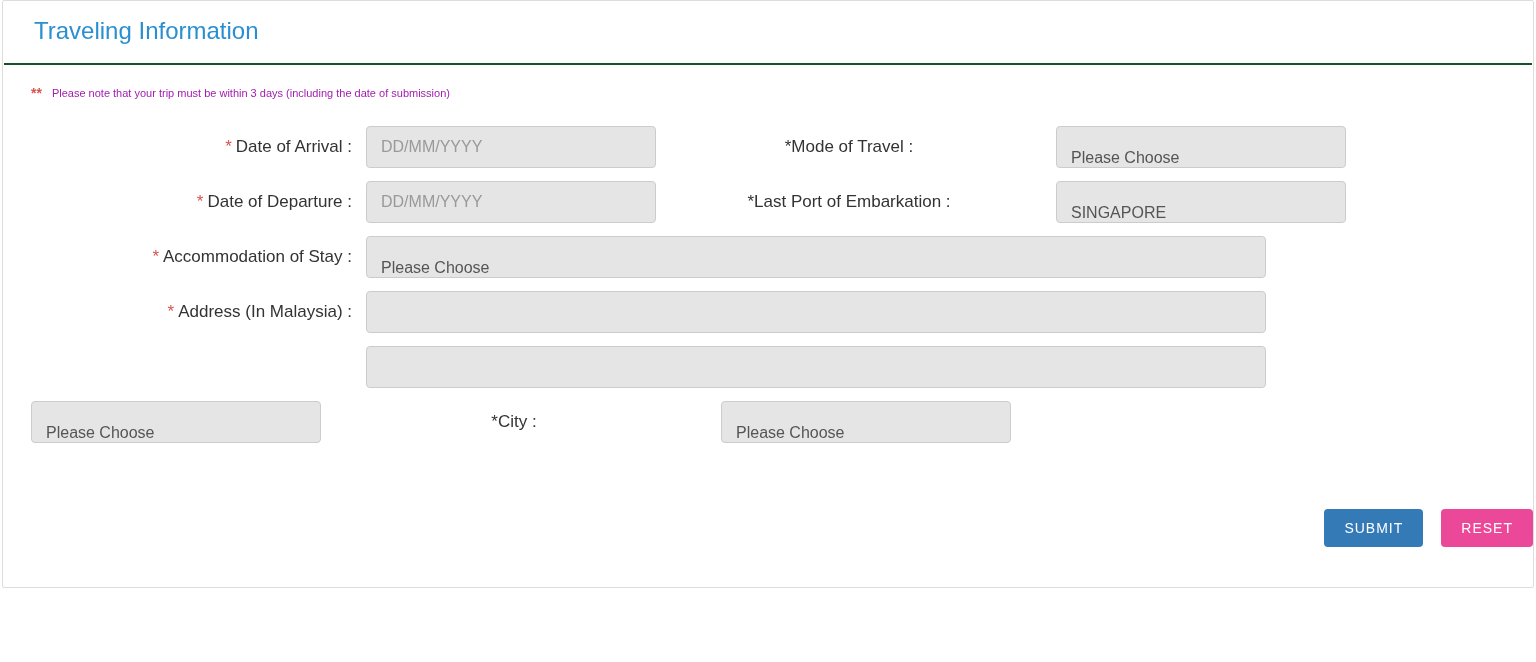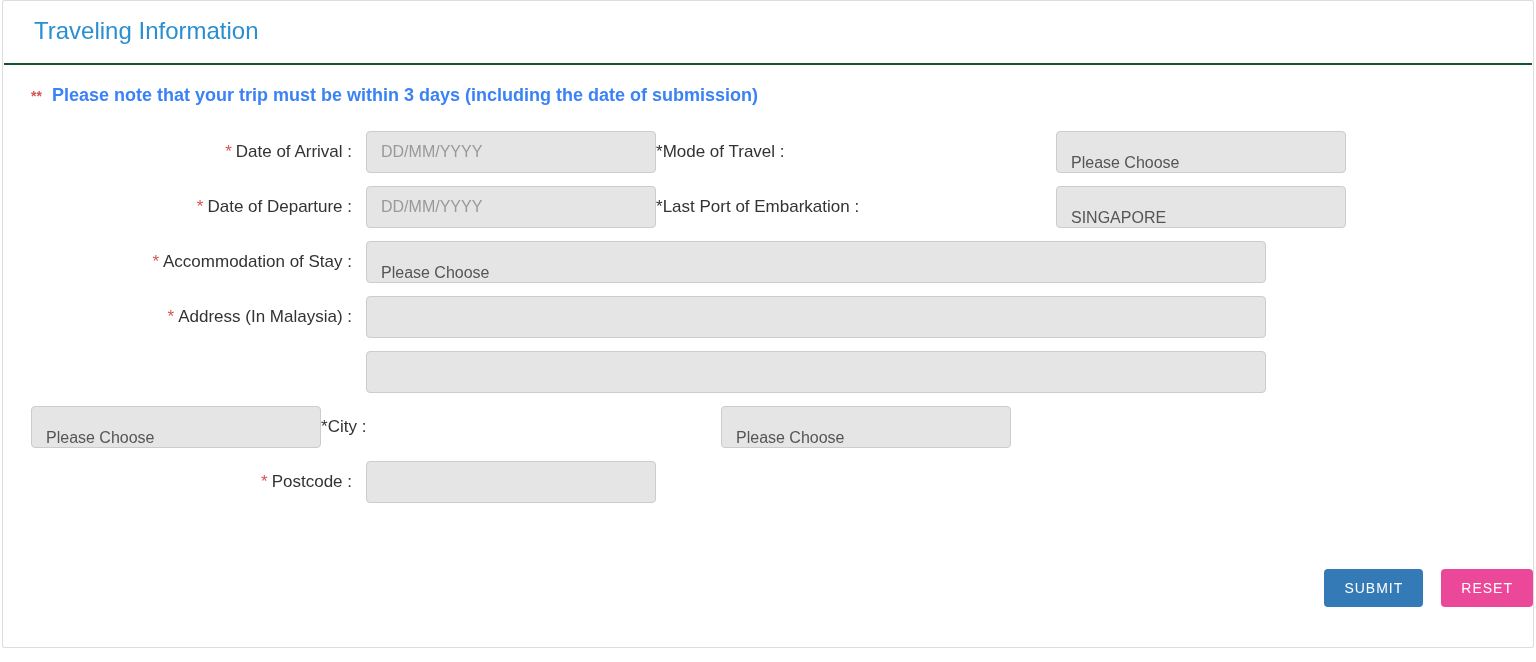--- a/index.html
+++ b/index.html
@@ -1,29 +1,29 @@
 <!DOCTYPE html>
 <html><head>
 <meta charset="utf-8">
 <style>
 html,body{margin:0;padding:0;font-family:Arial,Helvetica,sans-serif;color:#333}
 body{background:#fff;width:1536px;}
 .panel{border:1px solid #ddd;border-radius:2px;margin:0 2px 2px 2px;background:#fff;padding-bottom:40px}
 .section-title{font-size:24px;color:#2a8fd0;font-weight:400;padding:16px 30px 18px 30px;border-bottom:2px solid #14532d;margin:0 1px}
 .notice-row{display:flex;align-items:center;padding:20px 28px 10px 28px}
 .notice-star{color:#d9534f;font-weight:700;margin-right:10px;font-size:14px}
-.notice-text{font-weight:700;color:#3b82f6;font-size:18px}
+.notice-text{font-weight:400;color:#a21caf;font-size:11px}
 .form-area{padding:8px 28px 0 28px}
 .row{display:flex;align-items:center;min-height:55px}
 .label-cell{width:335px;text-align:right;padding-right:14px;box-sizing:border-box;font-size:17px;color:#333;font-weight:400}
 .label-cell .req{color:#d9534f;margin-right:4px}
 .field-cell{width:290px}
 .field-narrow{width:290px}
 .field-wide{width:900px}
-.mid-gap{width:400px;text-align:left;padding-right:14px;box-sizing:border-box;font-size:17px;color:#333;font-weight:500}
+.mid-gap{width:400px;text-align:center;padding-right:14px;box-sizing:border-box;font-size:17px;color:#333;font-weight:500}
 input.ctrl, .select-ctrl{
   width:100%;height:42px;box-sizing:border-box;border:1px solid #ccc;border-radius:4px;
   padding:0 14px;font-size:16px;color:#555;background:#e5e5e5;outline:none;
 }
 input.ctrl::placeholder{color:#999}
 .select-ctrl{display:flex;align-items:flex-end;color:#555}
 .buttons{display:flex;justify-content:flex-end;gap:18px;margin-top:60px}
 .btn{border:none;border-radius:4px;padding:11px 20px;font-size:14px;letter-spacing:1px;color:#fff;cursor:pointer;font-weight:500}
 .btn-submit{background:#337ab7}
 .btn-reset{background:#ec4899}
@@ -112,28 +112,20 @@
       <div class="mid-gap">
         <span class="req">*</span><span>City :</span>
       </div>
       <div class="field-cell field-narrow">
         <div class="select-ctrl">
           <span>Please Choose</span>
         </div>
       </div>
     </div>
 
-    <div class="row">
-      <div class="label-cell">
-        <span class="req">*</span><span>Postcode :</span>
-      </div>
-      <div class="field-cell field-narrow">
-        <input class="ctrl" value="" style="">
-      </div>
-    </div>
 
   </div>
 
   <div class="buttons">
     <button class="btn btn-submit">SUBMIT</button>
     <button class="btn btn-reset">RESET</button>
   </div>
 
 </div>
 

